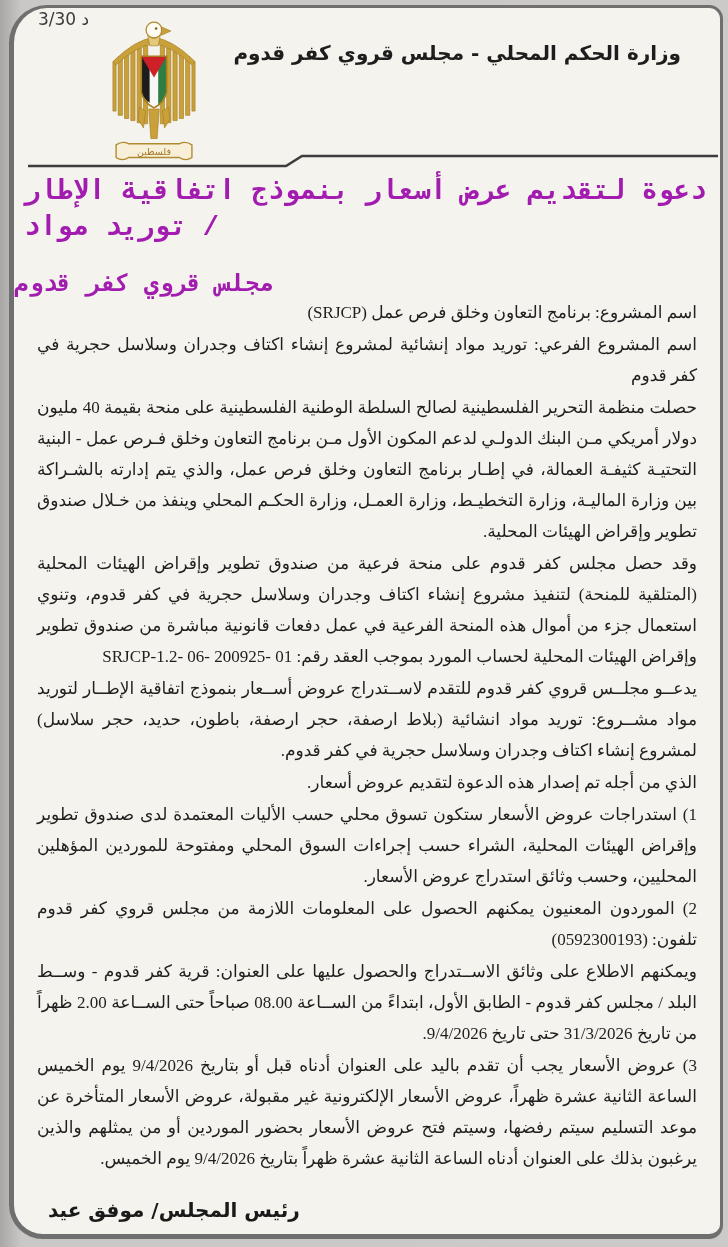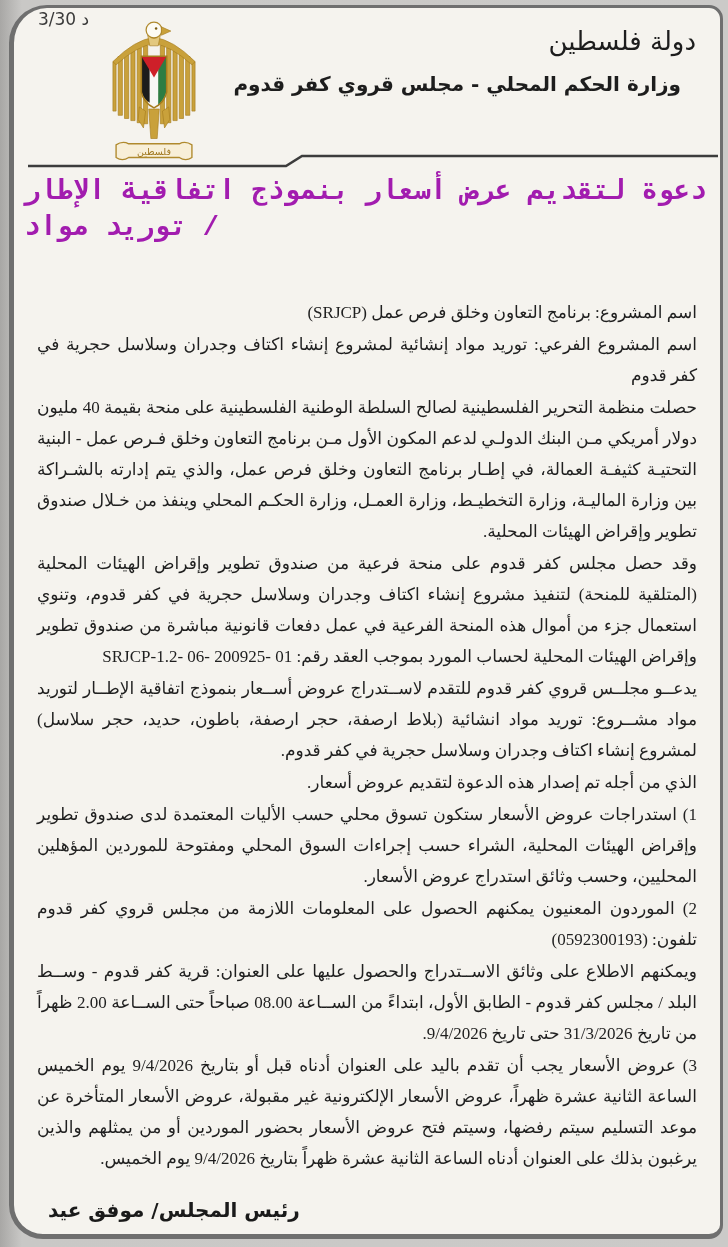--- a/index.html
+++ b/index.html
@@ -93,30 +93,30 @@
       </g>
 
       <g>
         <path d="M14 128 Q20 124 26 127 L74 127 Q80 124 86 128 L86 140 Q80 144 74 140 L26 140 Q20 144 14 140 Z" fill="#f8efd8" stroke="#b08a2e" stroke-width="1.3"></path>
         <text x="50" y="137.5" text-anchor="middle" font-size="9" fill="#a07820" font-family="DejaVu Sans, sans-serif">فلسطين</text>
       </g>
     </svg>
   </div>
 
   <div class="header-text">
-    <p class="state-name">دولة فلسطين</p>
     <p class="ministry-name">وزارة الحكم المحلي - مجلس قروي كفر قدوم</p>
   </div>
 
   <svg class="divider" viewBox="0 0 700 18" preserveAspectRatio="none">
     <polyline points="10,14 268,14 284,4 700,4" fill="none" stroke="#3c3c3c" stroke-width="2.6"></polyline>
   </svg>
 
   <div class="title-block">
     <p class="title-line1">دعوة لتقديم عرض أسعار بنموذج اتفاقية الإطار / توريد مواد</p>
+    <p class="title-line2">مجلس قروي كفر قدوم</p>
   </div>
 
   <div class="body-text">
     <p>اسم المشروع: برنامج التعاون وخلق فرص عمل (SRJCP)</p>
     <p>اسم المشروع الفرعي: توريد مواد إنشائية لمشروع إنشاء اكتاف وجدران وسلاسل حجرية في كفر قدوم</p>
     <p>حصلت منظمة التحرير الفلسطينية لصالح السلطة الوطنية الفلسطينية على منحة بقيمة 40 مليون دولار أمريكي مـن البنك الدولـي لدعم المكون الأول مـن برنامج التعاون وخلق فـرص عمل - البنية التحتيـة كثيفـة العمالة، في إطـار برنامج التعاون وخلق فرص عمل، والذي يتم إدارته بالشـراكة بين وزارة الماليـة، وزارة التخطيـط، وزارة العمـل، وزارة الحكـم المحلي وينفذ من خـلال صندوق تطوير وإقراض الهيئات المحلية.</p>
     <p>وقد حصل مجلس كفر قدوم على منحة فرعية من صندوق تطوير وإقراض الهيئات المحلية (المتلقية للمنحة) لتنفيذ مشروع إنشاء اكتاف وجدران وسلاسل حجرية في كفر قدوم، وتنوي استعمال جزء من أموال هذه المنحة الفرعية في عمل دفعات قانونية مباشرة من صندوق تطوير وإقراض الهيئات المحلية لحساب المورد بموجب العقد رقم: ‪SRJCP-1.2- 06- 200925- 01‬</p>
     <p>يدعــو مجلــس قروي كفر قدوم للتقدم لاســتدراج عروض أســعار بنموذج اتفاقية الإطــار لتوريد مواد مشــروع: توريد مواد انشائية (بلاط ارصفة، حجر ارصفة، باطون، حديد، حجر سلاسل) لمشروع إنشاء اكتاف وجدران وسلاسل حجرية في كفر قدوم.</p>
     <p>الذي من أجله تم إصدار هذه الدعوة لتقديم عروض أسعار.</p>
     <p>1) استدراجات عروض الأسعار ستكون تسوق محلي حسب الأليات المعتمدة لدى صندوق تطوير وإقراض الهيئات المحلية، الشراء حسب إجراءات السوق المحلي ومفتوحة للموردين المؤهلين المحليين، وحسب وثائق استدراج عروض الأسعار.</p>

